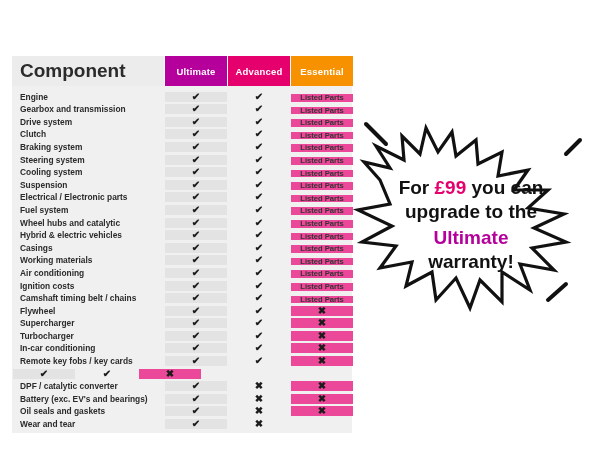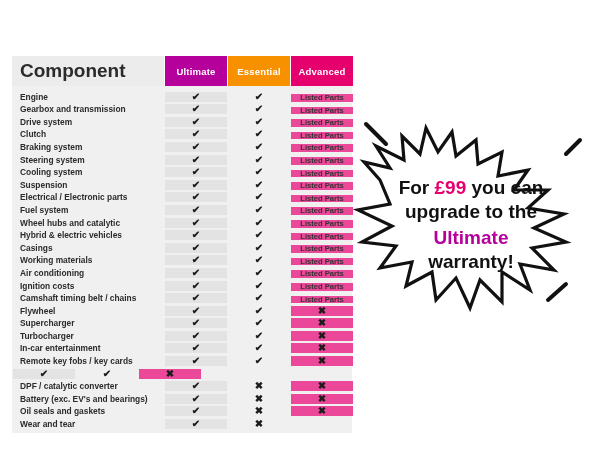--- a/index.html
+++ b/index.html
@@ -141,22 +141,22 @@
   .callout-line { display: block; }
 </style>
 </head>
 <body>
 
 <div id="comparison-table">
 
   <div class="table-head">
     <div class="head-component">Component</div>
     <div class="head-tier head-ultimate">Ultimate</div>
+    <div class="head-tier head-advanced">Advanced</div>
     <div class="head-tier head-essential">Essential</div>
-    <div class="head-tier head-advanced">Advanced</div>
   </div>
 
   <div class="table-body" id="table-body">
       <div class="row">
         <div class="cell-name">Engine</div>
         <div class="cell-tier ultimate">
           <span class="mark-tick">✔</span>
         </div>
         <div class="cell-tier advanced">
           <span class="mark-tick">✔</span>
@@ -387,21 +387,21 @@
           <span class="mark-tick">✔</span>
         </div>
         <div class="cell-tier advanced">
           <span class="mark-tick">✔</span>
         </div>
         <div class="cell-tier essential">
           <span class="mark-cross">✖</span>
         </div>
       </div>
       <div class="row">
-        <div class="cell-name">In-car entertainment</div>
+        <div class="cell-name">In-car conditioning</div>
         <div class="cell-tier ultimate">
           <span class="mark-tick">✔</span>
         </div>
         <div class="cell-tier advanced">
           <span class="mark-tick">✔</span>
         </div>
         <div class="cell-tier essential">
           <span class="mark-cross">✖</span>
         </div>
       </div>

